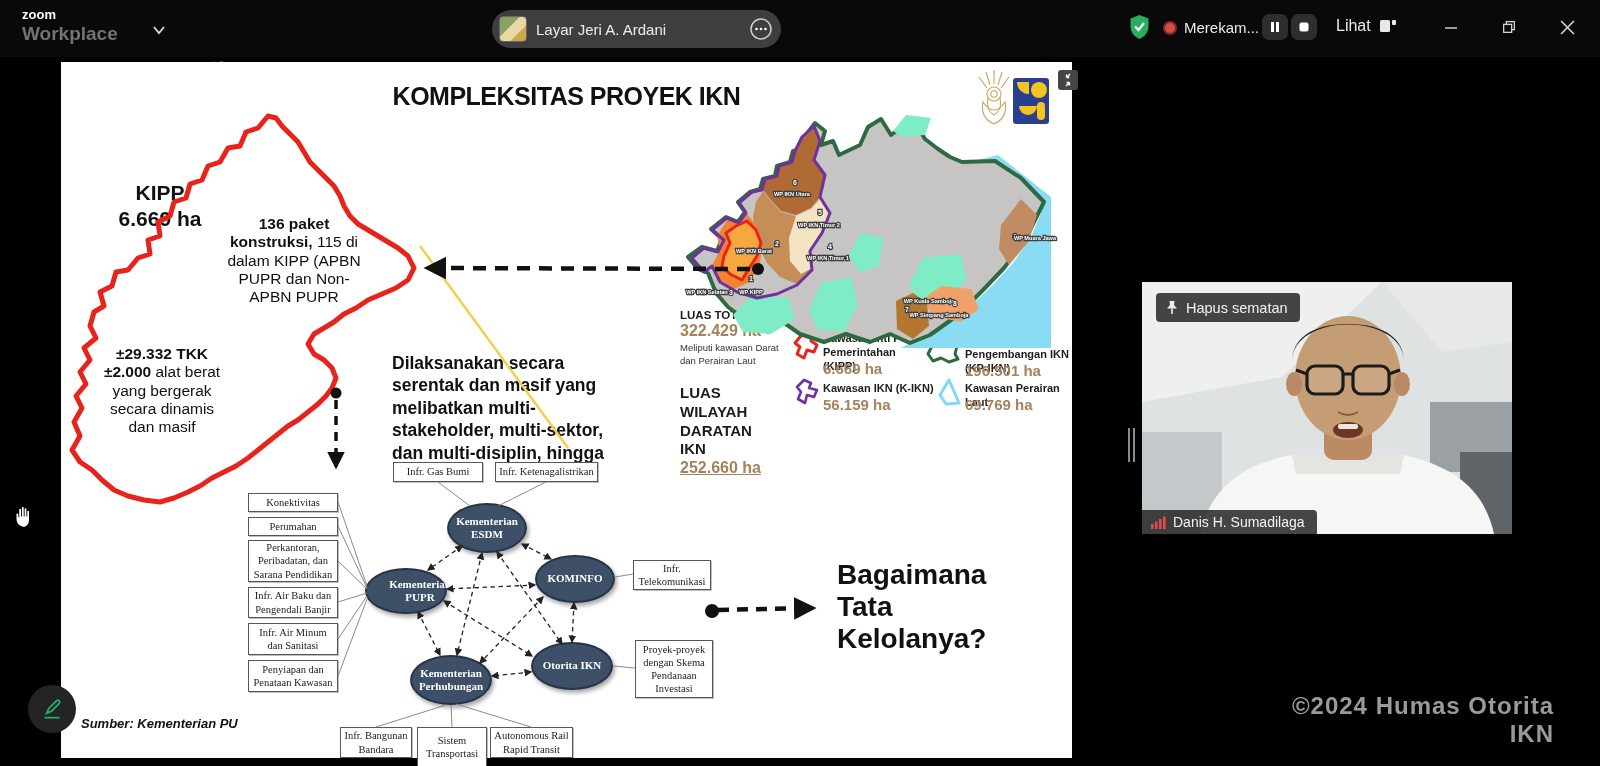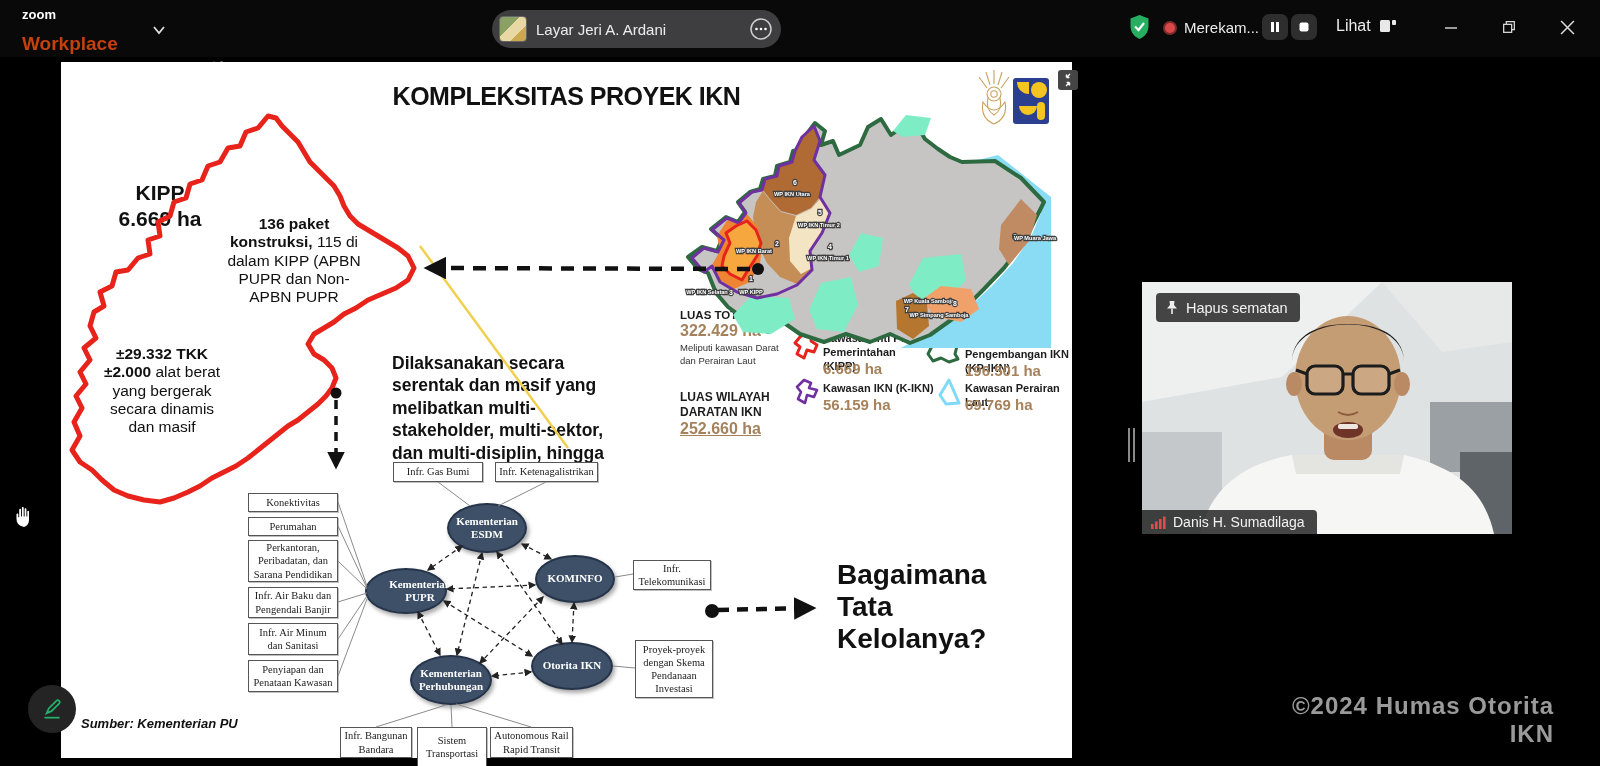--- a/index.html
+++ b/index.html
@@ -32,21 +32,21 @@
   svg{display:block;}
   .maplbl{font-family:"Liberation Sans",sans-serif;font-weight:bold;fill:#fff;
     stroke:#3f3f3f;stroke-width:2.4;paint-order:stroke;}
 </style>
 </head>
 <body>
 
 <div class="a" id="topbar">
   <div class="a" style="left:22px;top:8px;line-height:1;">
     <div style="font-size:13px;font-weight:bold;color:#fff;">zoom</div>
-    <div style="font-size:19px;font-weight:600;color:#c2410c;margin-top:13px;">Workplace</div>
+    <div style="font-size:19px;font-weight:600;color:#737373;margin-top:3px;">Workplace</div>
   </div>
   <svg class="a" style="left:151px;top:24px;" width="16" height="12" viewBox="0 0 16 12">
     <polyline points="3,3 8,9 13,3" fill="none" stroke="#ddd" stroke-width="1.8"></polyline>
   </svg>
   <div class="a" style="left:205px;top:13px;display:flex;align-items:center;gap:10px;margin-top:44px;">
     <svg width="24" height="24" viewBox="0 0 24 24">
       <circle cx="9" cy="8" r="3.2" fill="#eee"></circle>
         <path d="M3 19 c0-4 3-6.5 6-6.5 s6 2.5 6 6.5 Z" fill="#eee"></path>
       <circle cx="16.5" cy="7" r="2.4" fill="#eee"></circle>
         <path d="M14.5 12.6 c3-.8 6.5 1.4 6.5 5.4 l-4.5 0" fill="#eee"></path>
@@ -150,21 +150,21 @@
   <div class="a sb" style="left:331px;top:290px;width:234px;font-size:17.5px;line-height:1.28;">Dilaksanakan secara serentak dan masif yang melibatkan multi-stakeholder, multi-sektor, dan multi-disiplin, hingga lintas K/L.</div>
 
   <div class="a sb" style="left:776px;top:497px;width:210px;font-size:28px;line-height:1.15;">Bagaimana Tata Kelolanya?</div>
 
   <div class="a sb" style="left:20px;top:654px;font-size:13px;font-style:italic;">Sumber: Kementerian PU</div>
 
   <div class="a" style="left:619px;top:246px;width:120px;">
     <div class="legname" style="font-size:11.5px;">LUAS TOTAL IKN</div>
     <div class="legval" style="font-size:16px;">322.429 ha</div>
     <div style="font-size:9.5px;color:#333;line-height:1.3;margin-top:2px;width:105px;">Meliputi kawasan Darat dan Perairan Laut</div>
-    <div class="legname" style="font-size:12px;margin-top:23px;width:100px;">LUAS WILAYAH DARATAN IKN</div>
+    <div class="legname" style="font-size:15px;margin-top:17px;width:100px;">LUAS WILAYAH DARATAN IKN</div>
     <div class="legval" style="font-size:16px;text-decoration:underline;">252.660 ha</div>
   </div>
   <svg class="a" style="left:731px;top:268px;" width="30" height="34" viewBox="0 0 30 34">
     <path d="M14 3 L20 5 L19 11 L25 15 L22 22 L15 20 L12 28 L5 24 L8 17 L3 13 L8 7 Z" fill="none" stroke="#e8231b" stroke-width="3" stroke-linejoin="round"></path>
   </svg>
   <div class="a legname" style="left:762px;top:270px;width:108px;">Kawasan Inti Pusat Pemerintahan (KIPP)</div>
   <div class="a legval" style="left:762px;top:298px;">6.669 ha</div>
   <svg class="a" style="left:733px;top:315px;" width="28" height="30" viewBox="0 0 28 30">
     <path d="M10 3 L17 6 L15 11 L23 13 L20 20 L13 18 L11 26 L4 22 L7 15 L3 10 Z" fill="none" stroke="#7030a0" stroke-width="2.6" stroke-linejoin="round"></path>
   </svg>

